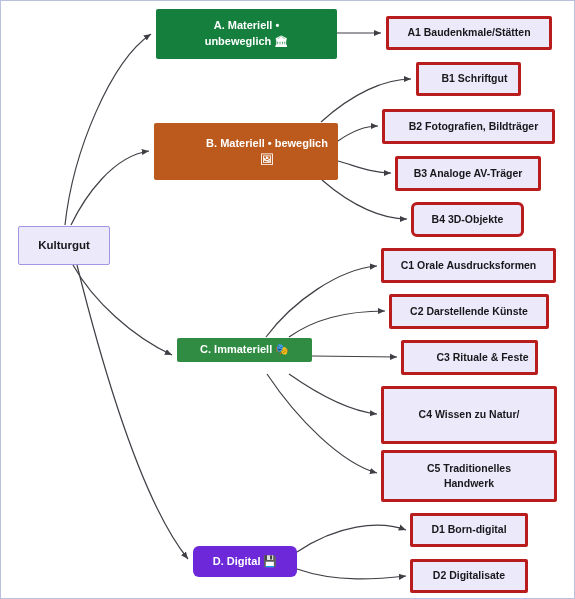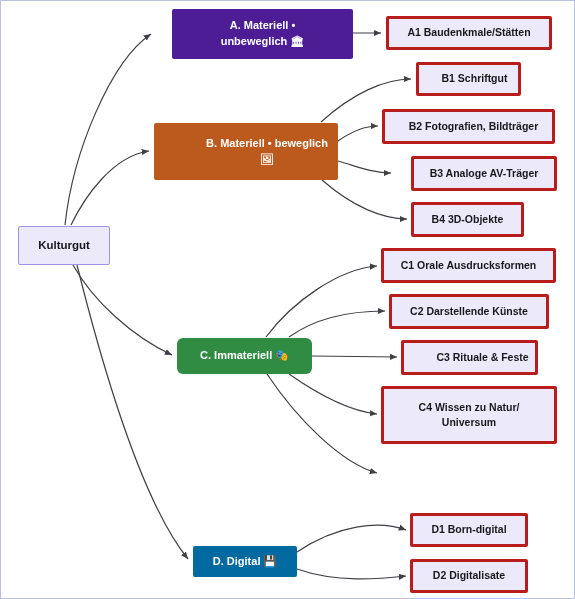--- a/index.html
+++ b/index.html
@@ -39,24 +39,24 @@
     color:#18181b;
     font-size:10.5px;
     font-weight:bold;
   }
   .branch{
     color:#ffffff;
     font-size:11px;
     font-weight:bold;
     border:none;
   }
-  .branch-a{background:#4c1d95;margin-left:16px;}
+  .branch-a{background:#15803d;}
   .branch-b{background:#bc5a1d;}
   .branch-c{background:#2f8c42;}
-  .branch-d{background:#0369a1;}
+  .branch-d{background:#6d28d9;border-radius:6px;}
   .lbl{display:block;}
   .emoji{font-family:"DejaVu Sans",sans-serif;}
 </style>
 </head>
 <body>
 
 <div id="frame">
 
   <svg id="edges" viewBox="0 0 575 599" xmlns="http://www.w3.org/2000/svg">
     <defs>
@@ -114,46 +114,51 @@
       <span class="lbl">B. Materiell • beweglich</span>
       <span class="lbl emoji">🖼</span>
     </div>
   </div>
   <div class="node leaf" style="left:415px;top:61px;width:105px;height:34px;padding-left:18px;">
     <span class="lbl">B1 Schriftgut</span>
   </div>
   <div class="node leaf" style="left:381px;top:108px;width:173px;height:35px;padding-left:16px;">
     <span class="lbl">B2 Fotografien, Bildträger</span>
   </div>
-  <div class="node leaf" style="left:394px;top:155px;width:146px;height:35px;margin-left:16px;">
+  <div class="node leaf" style="left:394px;top:155px;width:146px;height:35px;">
     <span class="lbl">B3 Analoge AV-Träger</span>
   </div>
-  <div class="node leaf" style="left:410px;top:201px;width:113px;height:35px;">
+  <div class="node leaf" style="left:410px;top:201px;width:113px;height:35px;border-radius:6px;">
     <span class="lbl">B4 3D-Objekte</span>
   </div>
 
-  <div class="node branch branch-c" style="left:176px;top:337px;width:135px;height:36px;border-radius:6px;">
+  <div class="node branch branch-c" style="left:176px;top:337px;width:135px;height:24px;">
     <div>
       <span>C. Immateriell</span>
       <span class="emoji">🎭</span>
     </div>
   </div>
   <div class="node leaf" style="left:380px;top:247px;width:175px;height:35px;">
     <span class="lbl">C1 Orale Ausdrucksformen</span>
   </div>
   <div class="node leaf" style="left:388px;top:293px;width:160px;height:35px;">
     <span class="lbl">C2 Darstellende Künste</span>
   </div>
   <div class="node leaf" style="left:400px;top:339px;width:137px;height:35px;padding-left:32px;">
     <span class="lbl">C3 Rituale &amp; Feste</span>
   </div>
   <div class="node leaf" style="left:380px;top:385px;width:176px;height:58px;">
     <div>
       <span class="lbl">C4 Wissen zu Natur/</span>
-      <span class="lbl">Universum</span>
+    </div>
+  </div>
+  <div class="node leaf" style="left:380px;top:449px;width:176px;height:52px;">
+    <div>
+      <span class="lbl">C5 Traditionelles</span>
+      <span class="lbl">Handwerk</span>
     </div>
   </div>
 
   <div class="node branch branch-d" style="left:192px;top:545px;width:104px;height:31px;">
     <div>
       <span>D. Digital</span>
       <span class="emoji">💾</span>
     </div>
   </div>
   <div class="node leaf" style="left:409px;top:512px;width:118px;height:34px;">

